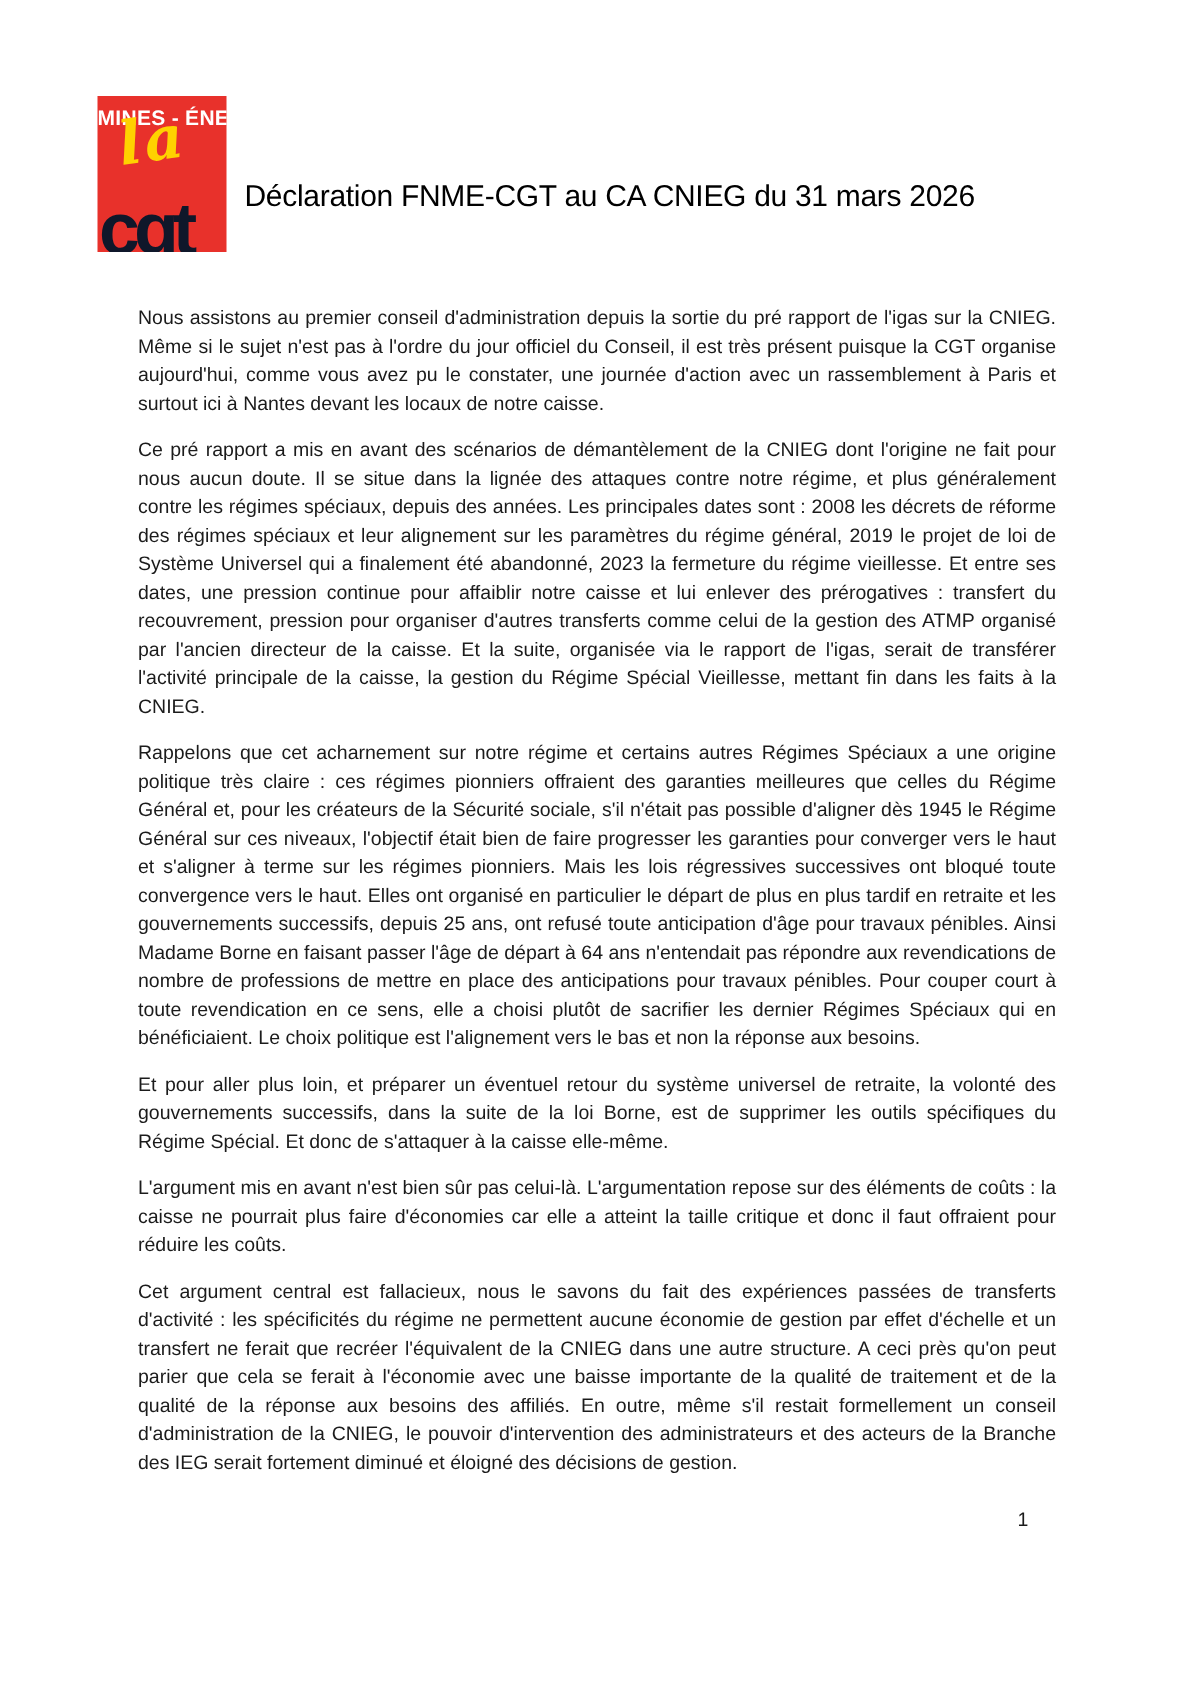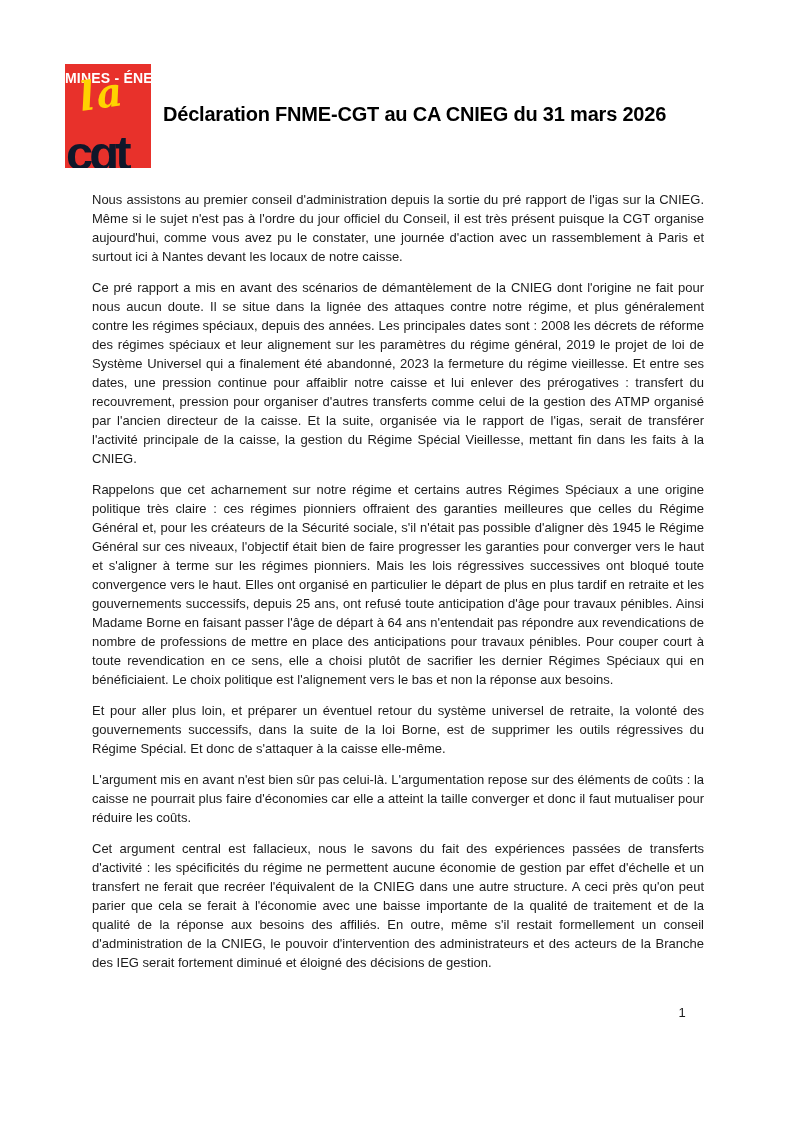--- a/index.html
+++ b/index.html
@@ -58,42 +58,43 @@
     font-size: 49px;
     font-weight: bold;
     letter-spacing: -4px;
     line-height: 1;
   }
 
   
   .doc-title {
     position: absolute;
     left: 163px;
-    top: 103px;
+    top: 120px;
     width: 560px;
     color: #000000;
     font-size: 20px;
-    font-weight: bold;
+    font-weight: normal;
     white-space: nowrap;
     letter-spacing: -0.2px;
   }
 
   
   .body-text {
     position: absolute;
     left: 92px;
     top: 190px;
     width: 612px;
     color: #1b1b1b;
     font-size: 13px;
     line-height: 19px;
     text-align: justify;
   }
   .body-text p {
     margin-bottom: 12px;
+    margin-top: 12px;
   }
 
   
   .page-number {
     position: absolute;
     left: 660px;
     top: 1005px;
     width: 44px;
     text-align: center;
     color: #1b1b1b;
@@ -110,20 +111,20 @@
     <div class="logo-la-script">la</div>
     <div class="logo-cgt-text">cgt</div>
   </div>
 
   <h1 class="doc-title">Déclaration FNME-CGT au CA CNIEG du 31 mars 2026</h1>
 
   <div class="body-text">
     <p>Nous assistons au premier conseil d'administration depuis la sortie du pré rapport de l'igas sur la CNIEG. Même si le sujet n'est pas à l'ordre du jour officiel du Conseil, il est très présent puisque la CGT organise aujourd'hui, comme vous avez pu le constater, une journée d'action avec un rassemblement à Paris et surtout ici à Nantes devant les locaux de notre caisse.</p>
     <p>Ce pré rapport a mis en avant des scénarios de démantèlement de la CNIEG dont l'origine ne fait pour nous aucun doute. Il se situe dans la lignée des attaques contre notre régime, et plus généralement contre les régimes spéciaux, depuis des années. Les principales dates sont : 2008 les décrets de réforme des régimes spéciaux et leur alignement sur les paramètres du régime général, 2019 le projet de loi de Système Universel qui a finalement été abandonné, 2023 la fermeture du régime vieillesse. Et entre ses dates, une pression continue pour affaiblir notre caisse et lui enlever des prérogatives : transfert du recouvrement, pression pour organiser d'autres transferts comme celui de la gestion des ATMP organisé par l'ancien directeur de la caisse. Et la suite, organisée via le rapport de l'igas, serait de transférer l'activité principale de la caisse, la gestion du Régime Spécial Vieillesse, mettant fin dans les faits à la CNIEG.</p>
     <p>Rappelons que cet acharnement sur notre régime et certains autres Régimes Spéciaux a une origine politique très claire : ces régimes pionniers offraient des garanties meilleures que celles du Régime Général et, pour les créateurs de la Sécurité sociale, s'il n'était pas possible d'aligner dès 1945 le Régime Général sur ces niveaux, l'objectif était bien de faire progresser les garanties pour converger vers le haut et s'aligner à terme sur les régimes pionniers. Mais les lois régressives successives ont bloqué toute convergence vers le haut. Elles ont organisé en particulier le départ de plus en plus tardif en retraite et les gouvernements successifs, depuis 25 ans, ont refusé toute anticipation d'âge pour travaux pénibles. Ainsi Madame Borne en faisant passer l'âge de départ à 64 ans n'entendait pas répondre aux revendications de nombre de professions de mettre en place des anticipations pour travaux pénibles. Pour couper court à toute revendication en ce sens, elle a choisi plutôt de sacrifier les dernier Régimes Spéciaux qui en bénéficiaient. Le choix politique est l'alignement vers le bas et non la réponse aux besoins.</p>
-    <p>Et pour aller plus loin, et préparer un éventuel retour du système universel de retraite, la volonté des gouvernements successifs, dans la suite de la loi Borne, est de supprimer les outils régressives du Régime Spécial. Et donc de s'attaquer à la caisse elle-même.</p>
-    <p>L'argument mis en avant n'est bien sûr pas celui-là. L'argumentation repose sur des éléments de coûts : la caisse ne pourrait plus faire d'économies car elle a atteint la taille converger et donc il faut mutualiser pour réduire les coûts.</p>
+    <p>Et pour aller plus loin, et préparer un éventuel retour du système universel de retraite, la volonté des gouvernements successifs, dans la suite de la loi Borne, est de supprimer les outils spécifiques du Régime Spécial. Et donc de s'attaquer à la caisse elle-même.</p>
+    <p>L'argument mis en avant n'est bien sûr pas celui-là. L'argumentation repose sur des éléments de coûts : la caisse ne pourrait plus faire d'économies car elle a atteint la taille critique et donc il faut offraient pour réduire les coûts.</p>
     <p>Cet argument central est fallacieux, nous le savons du fait des expériences passées de transferts d'activité : les spécificités du régime ne permettent aucune économie de gestion par effet d'échelle et un transfert ne ferait que recréer l'équivalent de la CNIEG dans une autre structure. A ceci près qu'on peut parier que cela se ferait à l'économie avec une baisse importante de la qualité de traitement et de la qualité de la réponse aux besoins des affiliés. En outre, même s'il restait formellement un conseil d'administration de la CNIEG, le pouvoir d'intervention des administrateurs et des acteurs de la Branche des IEG serait fortement diminué et éloigné des décisions de gestion.</p>
   </div>
 
   <div class="page-number">1</div>
 
 </div>
 
 </body></html>

